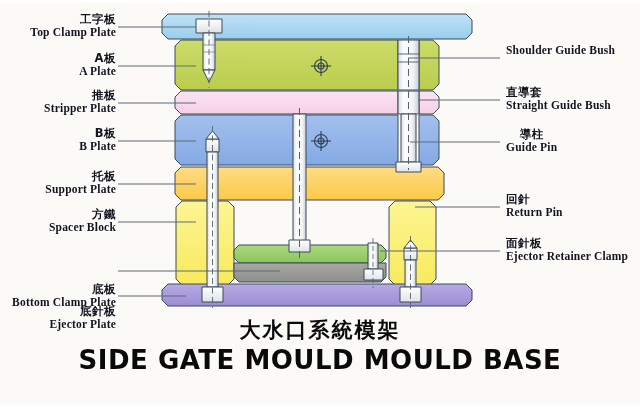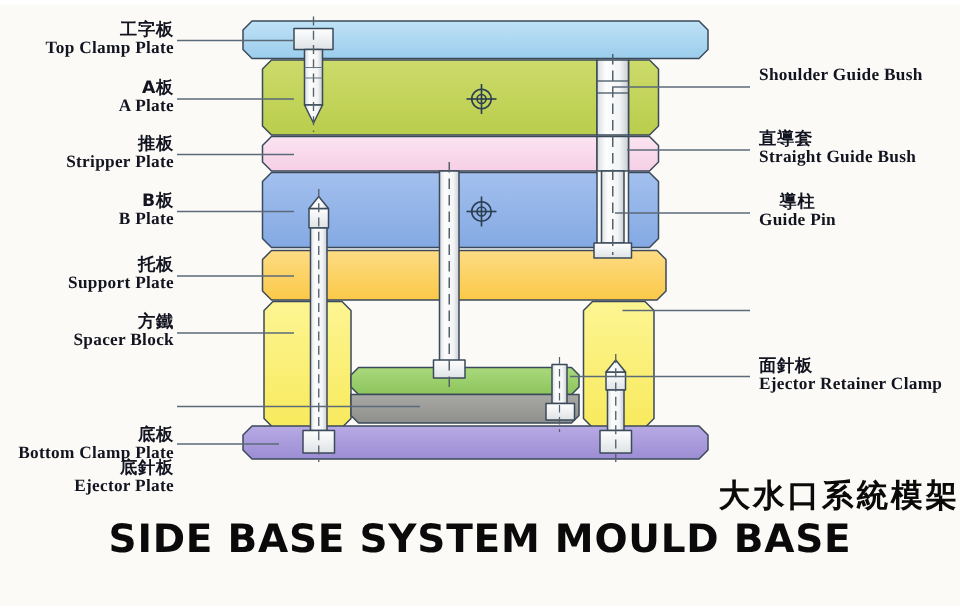--- a/index.html
+++ b/index.html
@@ -23,21 +23,21 @@
   .label .en{
     font-family:"Liberation Serif", serif;
     font-size:11.5px;font-weight:bold;color:#121420;
     letter-spacing:.2px;line-height:13px;
   }
   .label.left{text-align:right;}
   .label.right{text-align:left;}
 
   
   #title-cn{
-    position:absolute;left:0;top:316px;width:640px;text-align:right;
+    position:absolute;left:0;top:316px;width:640px;text-align:center;
     font-family:Liberation Serif, serif;
     font-size:21px;font-weight:bold;color:#0a0a0a;letter-spacing:2px;
   }
   #title-en{
     position:absolute;left:0;top:345px;width:640px;text-align:center;
     font-family:"DejaVu Sans", sans-serif;
     font-size:26px;font-weight:bold;color:#0a0a0a;letter-spacing:.5px;
   }
   .bar{position:absolute;left:0;width:640px;height:3px;background:#ffffff;}
 </style>
@@ -238,25 +238,29 @@
 <div class="label right" style="left:506px;top:86px;">
   <div class="cn">直導套</div>
   <div class="en">Straight Guide Bush</div>
 </div>
 
 <div class="label right" style="left:506px;top:128px;text-align:center;">
   <div class="cn">導柱</div>
   <div class="en">Guide Pin</div>
 </div>
 
+<div class="label right" style="left:506px;top:193px;">
+  <div class="cn">回針</div>
+  <div class="en">Return Pin</div>
+</div>
 
 <div class="label right" style="left:506px;top:237px;">
   <div class="cn">面針板</div>
   <div class="en">Ejector Retainer Clamp</div>
 </div>
 
 <div id="title-cn">大水口系統模架</div>
-<div id="title-en">SIDE BASE SYSTEM MOULD BASE</div>
+<div id="title-en">SIDE GATE MOULD MOULD BASE</div>
 
 <div class="bar" style="top:0;"></div>
 <div class="bar" style="top:404px;height:6px;"></div>
 
 </div>
 
 </body></html>

